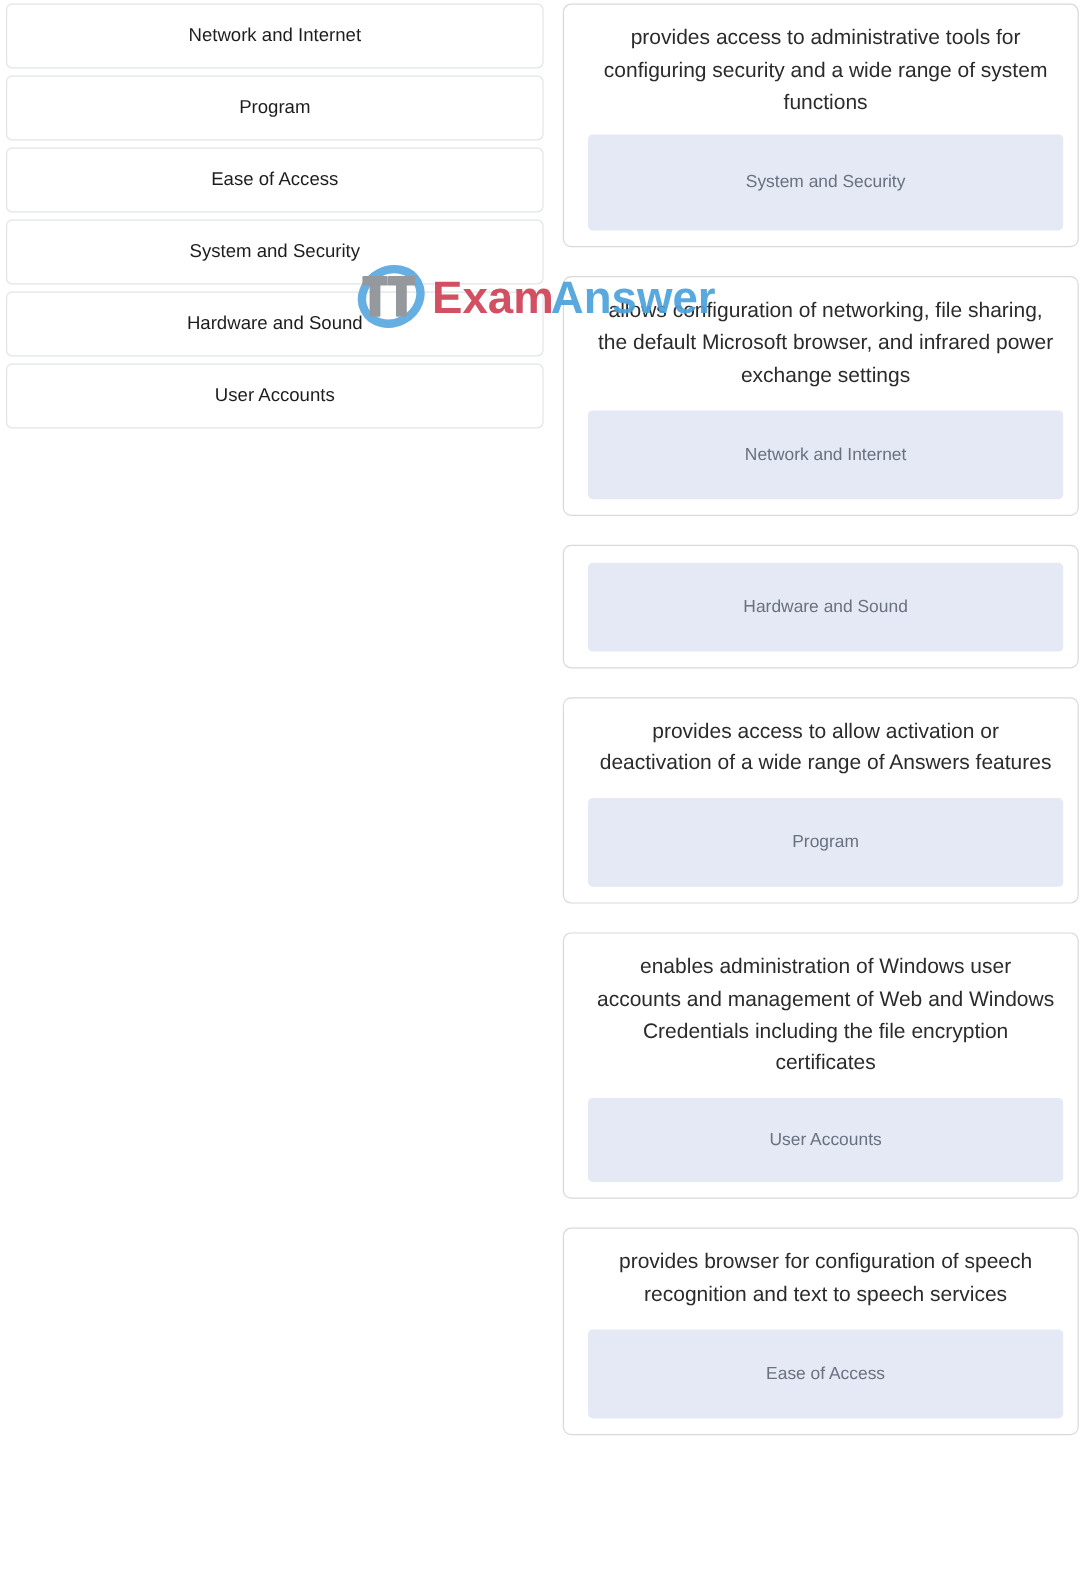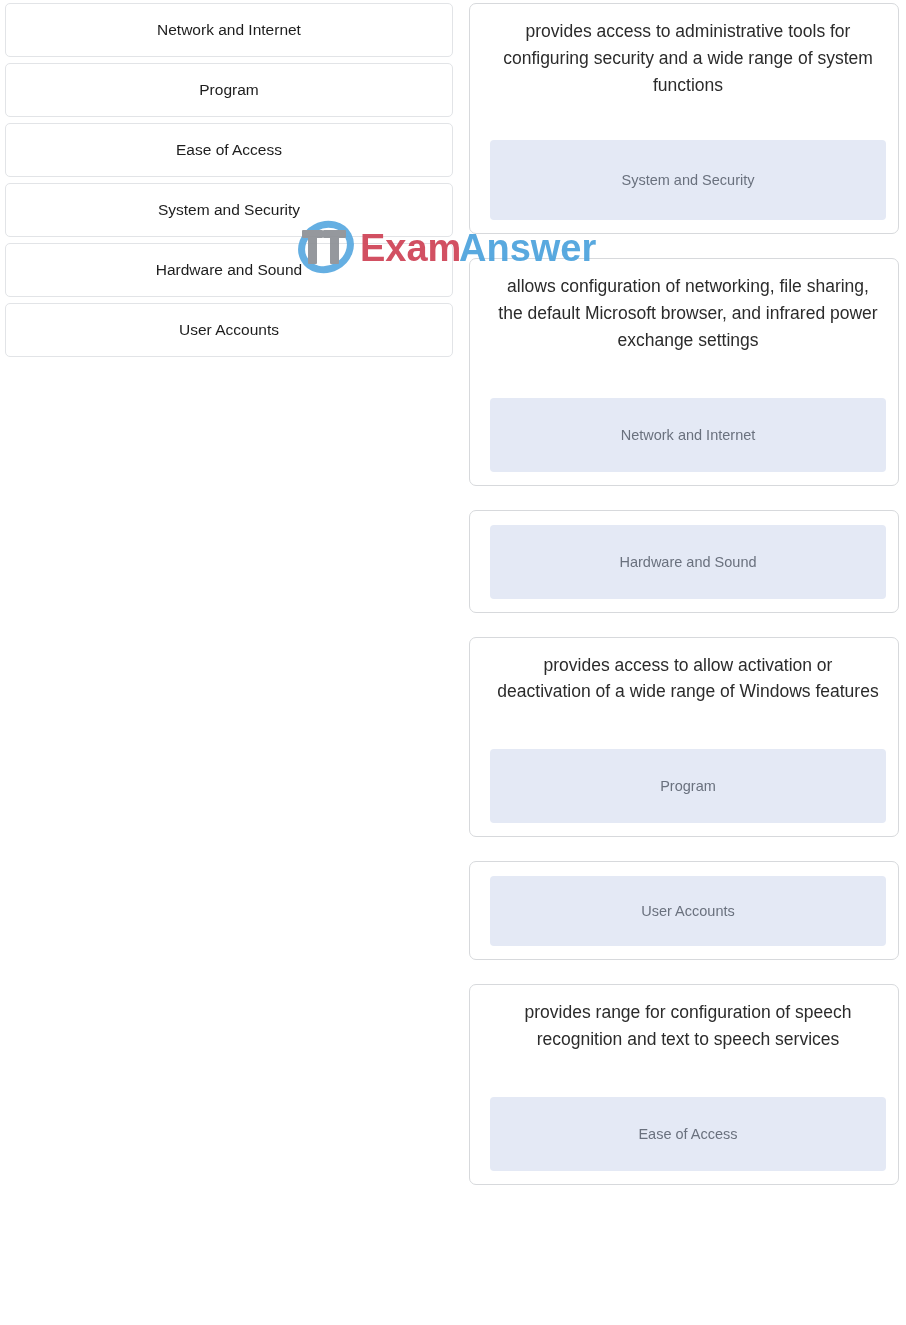--- a/index.html
+++ b/index.html
@@ -58,21 +58,20 @@
   }
   .target-card {
     width: 430px;
     background: #ffffff;
     border: 1px solid #d7d9dc;
     border-radius: 7px;
     margin-bottom: 24px;
     padding: 14px 12px 13px 20px;
     display: flex;
     flex-direction: column;
-    gap: 28px;
   }
   .card-prompt {
     font-size: 17.5px;
     line-height: 1.53;
     color: #2b2b2b;
     text-align: center;
     padding: 0 6px 0 6px;
     margin-bottom: 16px;
   }
   .drop-slot {
@@ -165,34 +164,35 @@
       </div>
     </div>
 
     <div class="target-card c3">
       <div class="drop-slot">
         <span>Hardware and Sound</span>
       </div>
     </div>
 
     <div class="target-card c4">
-      <div class="card-prompt">provides access to allow activation or deactivation of a wide range of Windows features</div>
+      <div class="card-prompt">provides access to allow activation or deactivation of a wide range of Answers features</div>
       <div class="drop-slot">
         <span>Program</span>
       </div>
     </div>
 
     <div class="target-card c5">
+      <div class="card-prompt">enables administration of Windows user accounts and management of Web and Windows Credentials including the file encryption certificates</div>
       <div class="drop-slot">
         <span>User Accounts</span>
       </div>
     </div>
 
     <div class="target-card c6">
-      <div class="card-prompt">provides range for configuration of speech recognition and text to speech services</div>
+      <div class="card-prompt">provides browser for configuration of speech recognition and text to speech services</div>
       <div class="drop-slot">
         <span>Ease of Access</span>
       </div>
     </div>
 
   </div>
 
   <div id="watermark">
     <svg width="300" height="62" viewBox="0 0 300 62" xmlns="http://www.w3.org/2000/svg">
 

